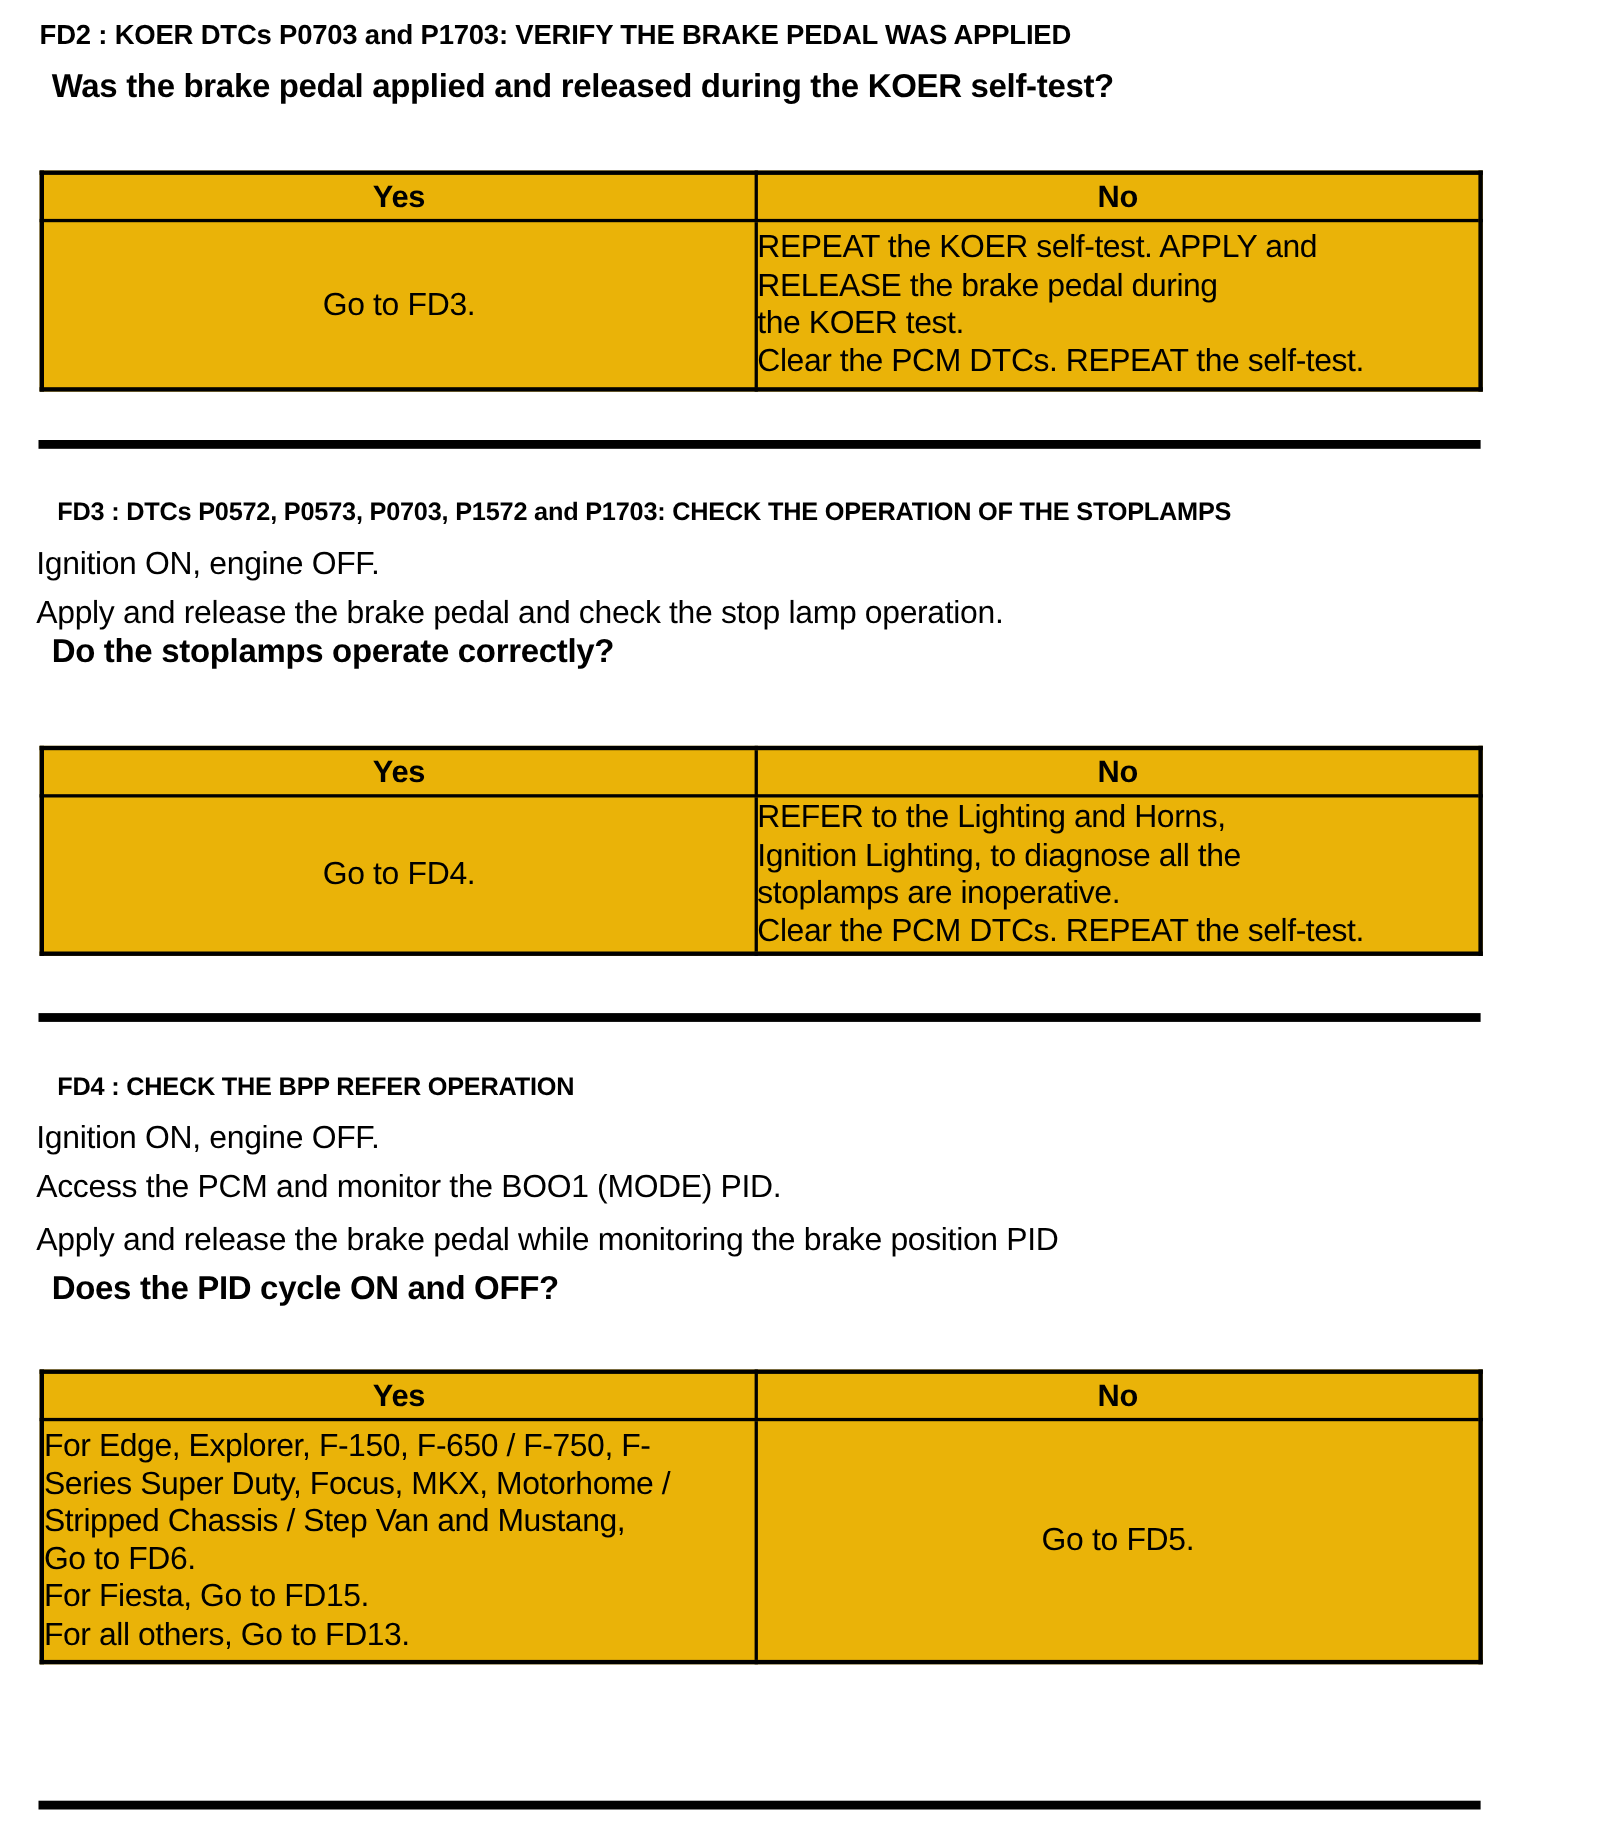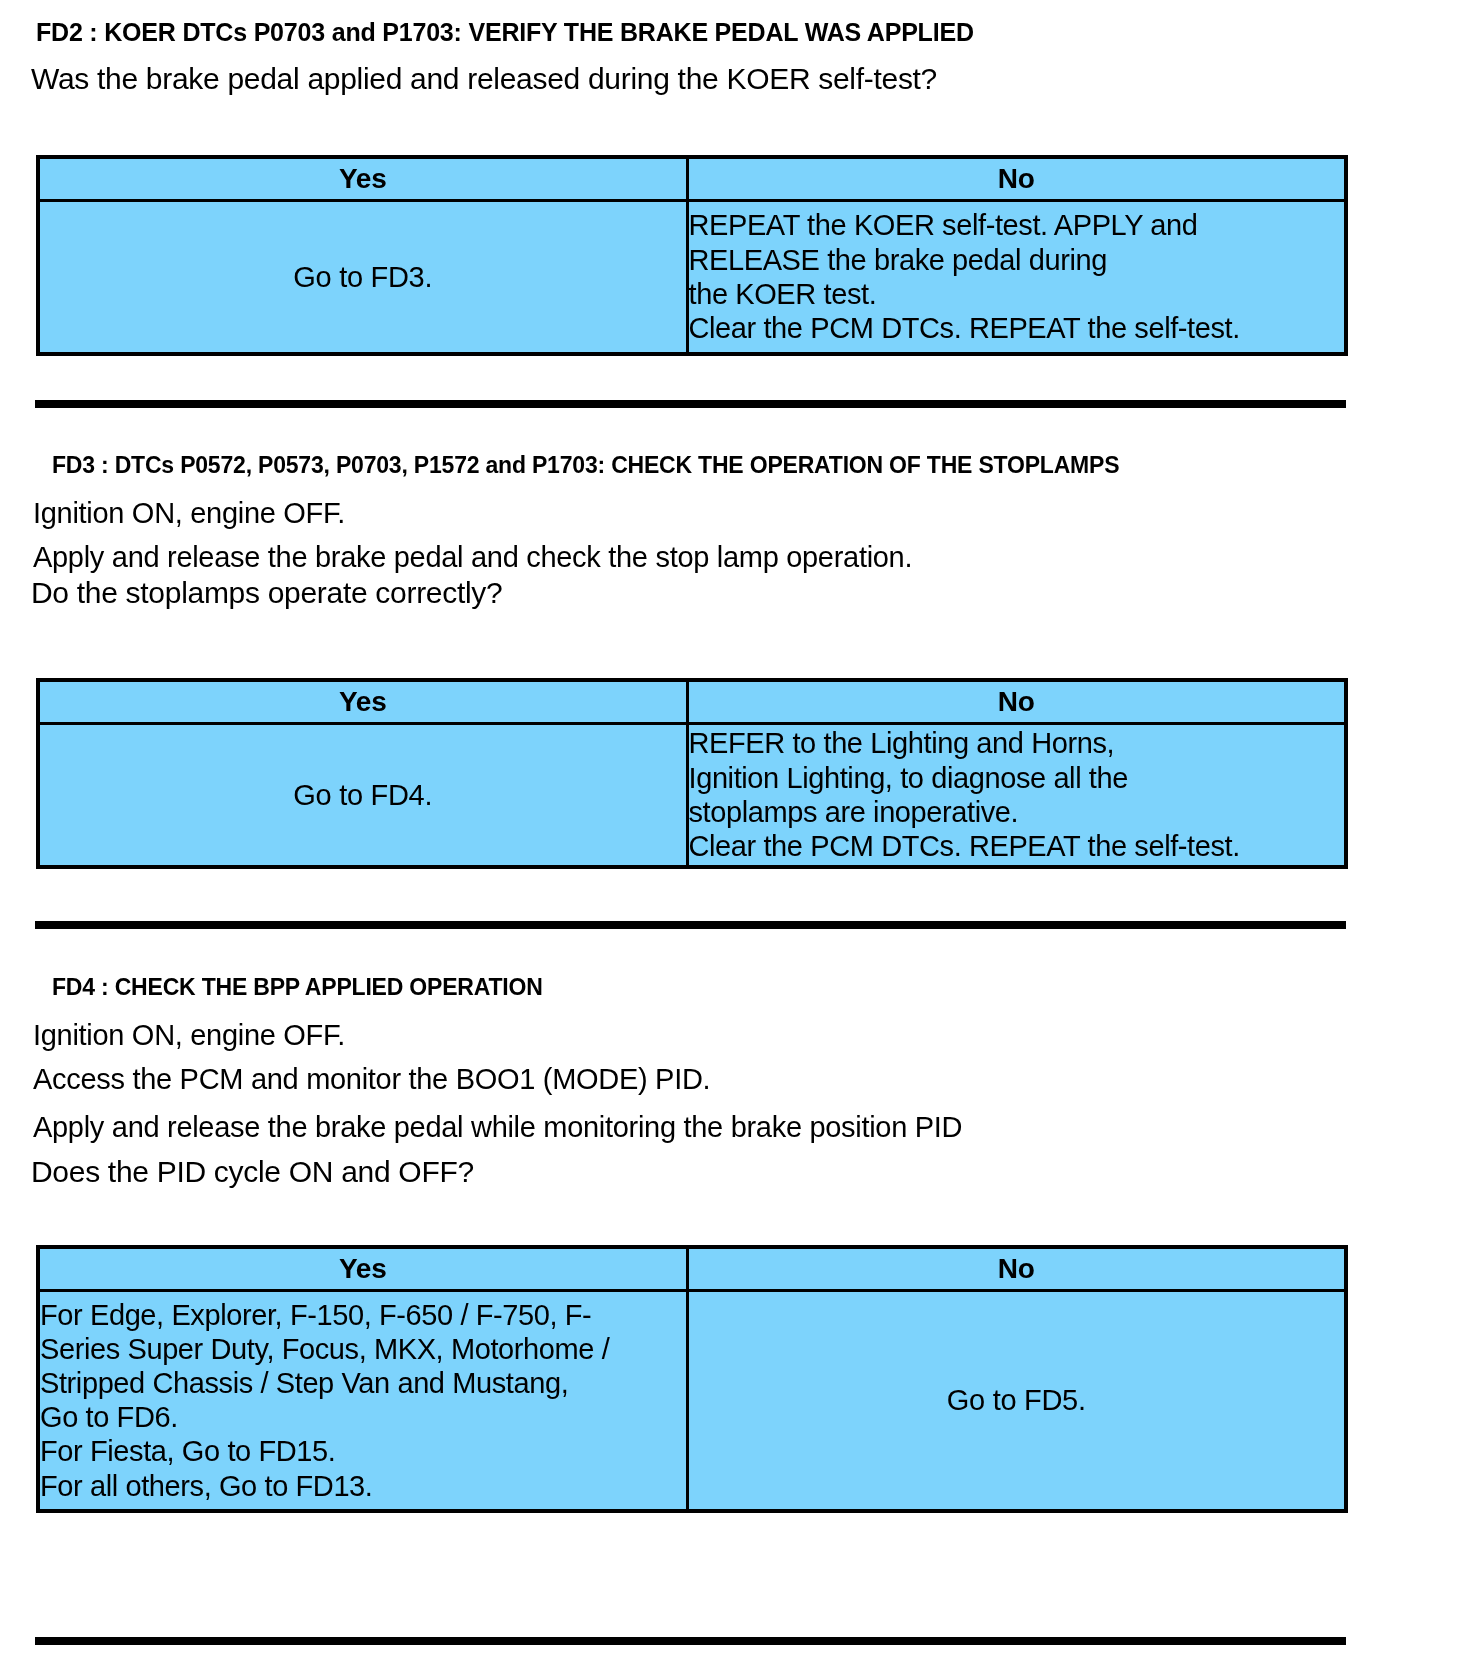--- a/index.html
+++ b/index.html
@@ -28,38 +28,39 @@
     font-weight: bold;
     letter-spacing: -0.2px;
     white-space: nowrap;
   }
   .step-title.small {
     font-size: 23px;
     margin-left: 16px;
   }
   .step-question {
     font-size: 30px;
-    font-weight: normal;
+    font-weight: bold;
     letter-spacing: -0.3px;
     white-space: nowrap;
+    margin-left: 16px;
   }
   .step-line {
     font-size: 29px;
     font-weight: normal;
     letter-spacing: -0.3px;
     white-space: nowrap;
     text-align: right;
   }
 
   
   .decision-table {
     border-collapse: collapse;
     table-layout: fixed;
     border: 4px solid #000;
-    background: #7dd3fc;
+    background: #eab308;
   }
   .decision-table th,
   .decision-table td {
     border: 3px solid #000;
     padding: 0;
     vertical-align: middle;
   }
   .decision-table th {
     font-size: 28px;
     font-weight: bold;
@@ -178,21 +179,21 @@
           <div class="ln">stoplamps are inoperative.</div>
           <div class="ln">Clear the PCM DTCs. REPEAT the self-test.</div>
         </td>
       </tr>
     </tbody>
   </table>
 
   <div class="section-rule abs" style="left:35px; top:921px; width:1311px;"></div>
 
   <div class="abs" style="left:36px; top:974px;">
-    <div class="step-title small">FD4 : CHECK THE BPP APPLIED OPERATION</div>
+    <div class="step-title small">FD4 : CHECK THE BPP REFER OPERATION</div>
   </div>
 
   <div class="abs" style="left:33px; top:1019px;">
     <div class="step-line">Ignition ON, engine OFF.</div>
   </div>
 
   <div class="abs" style="left:33px; top:1063px;">
     <div class="step-line">Access the PCM and monitor the  BOO1 (MODE) PID.</div>
   </div>
 

